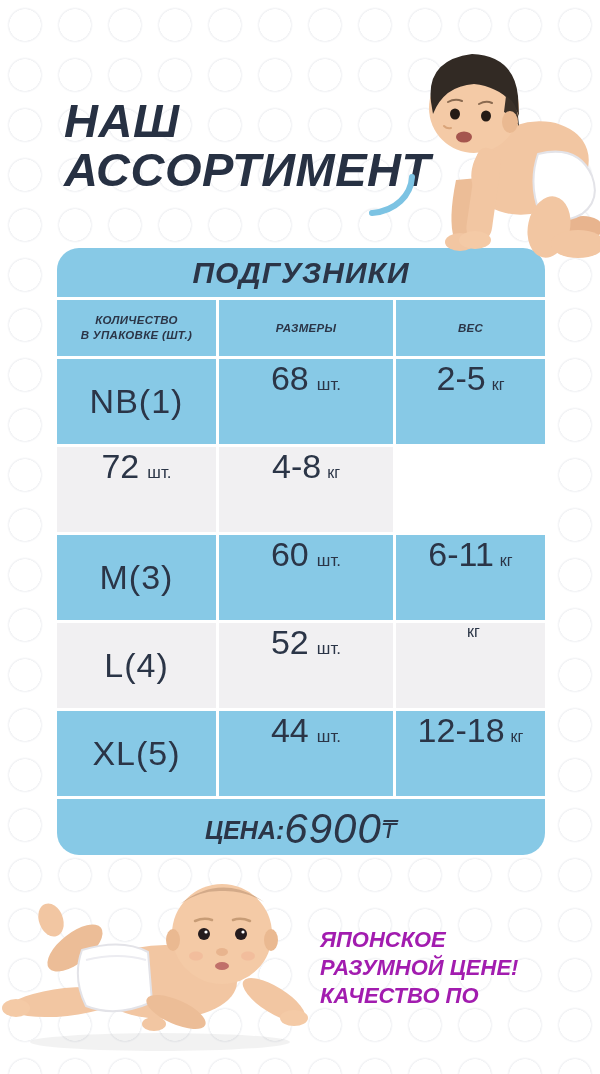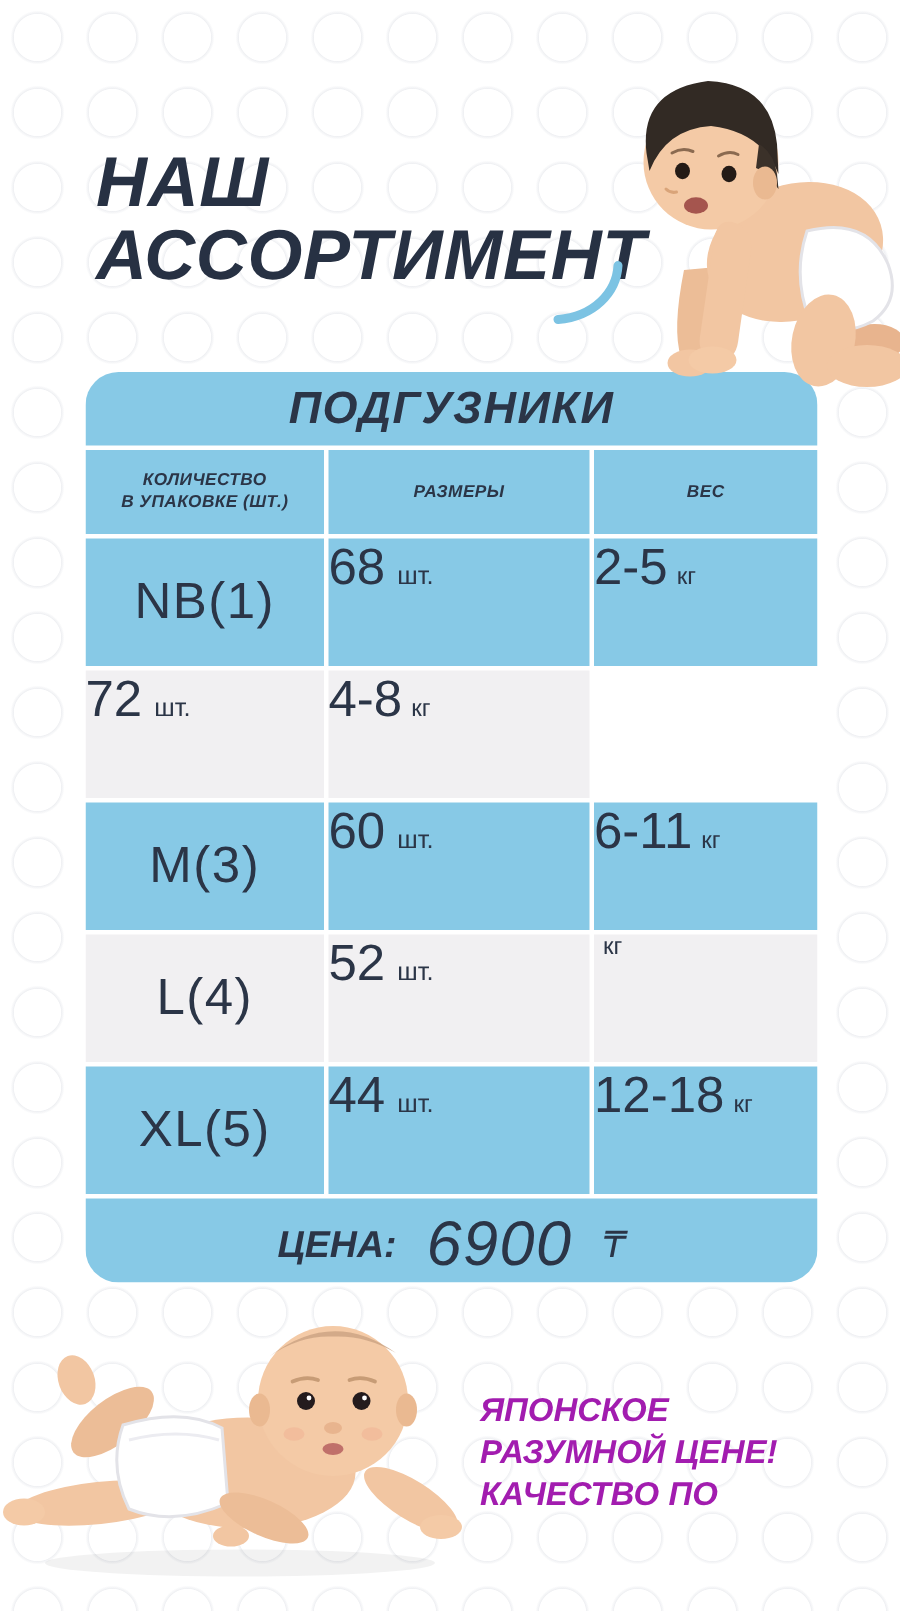--- a/index.html
+++ b/index.html
@@ -46,24 +46,24 @@
     font-style:italic; font-weight:bold; font-size:11.5px; line-height:15px;
     letter-spacing:.3px;
   }
   .data-row { height:85px; }
   .data-row .cell { background:#87c9e6; }
   .data-row.gray .cell { background:#f1f0f2; }
   .size-val { font-size:34px; letter-spacing:1px; }
   .num-val  { font-size:34px; }
   .unit     { font-size:17px; margin-left:8px; }
   .unit-sm  { font-size:16px; margin-left:6px; }
-  .cell-inline { display:flex; align-items:baseline; justify-content:flex-start; }
+  .cell-inline { display:flex; align-items:baseline; justify-content:center; }
   .band-price {
     height:56px; background:#87c9e6;
-    display:flex; align-items:baseline; justify-content:center; gap:20px;
+    display:flex; align-items:baseline; justify-content:center; gap:0;
     font-style:italic; padding-top:6px;
   }
   .price-label { font-weight:bold; font-size:25px; align-self:center; }
   .price-value { font-size:42px; font-weight:normal; letter-spacing:1px; }
   .price-cur   { font-size:24px; font-family:"DejaVu Sans", sans-serif; align-self:center; }
 
   
   .slogan {
     position:absolute; left:320px; top:926px; width:270px; z-index:3;
     font-style:italic; font-weight:bold; font-size:22px; line-height:28px;

